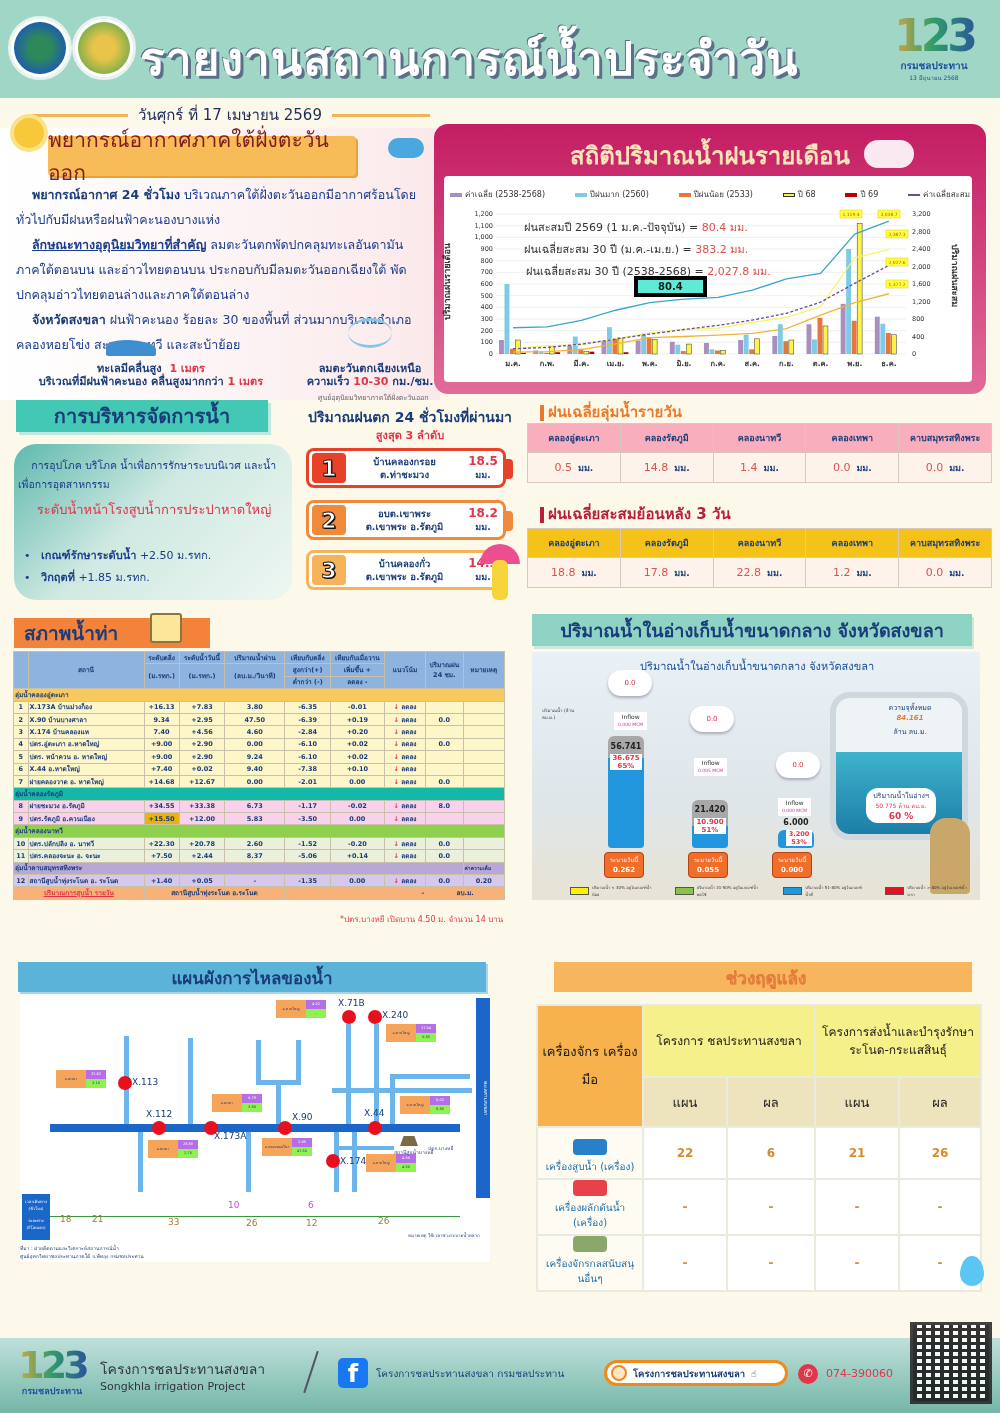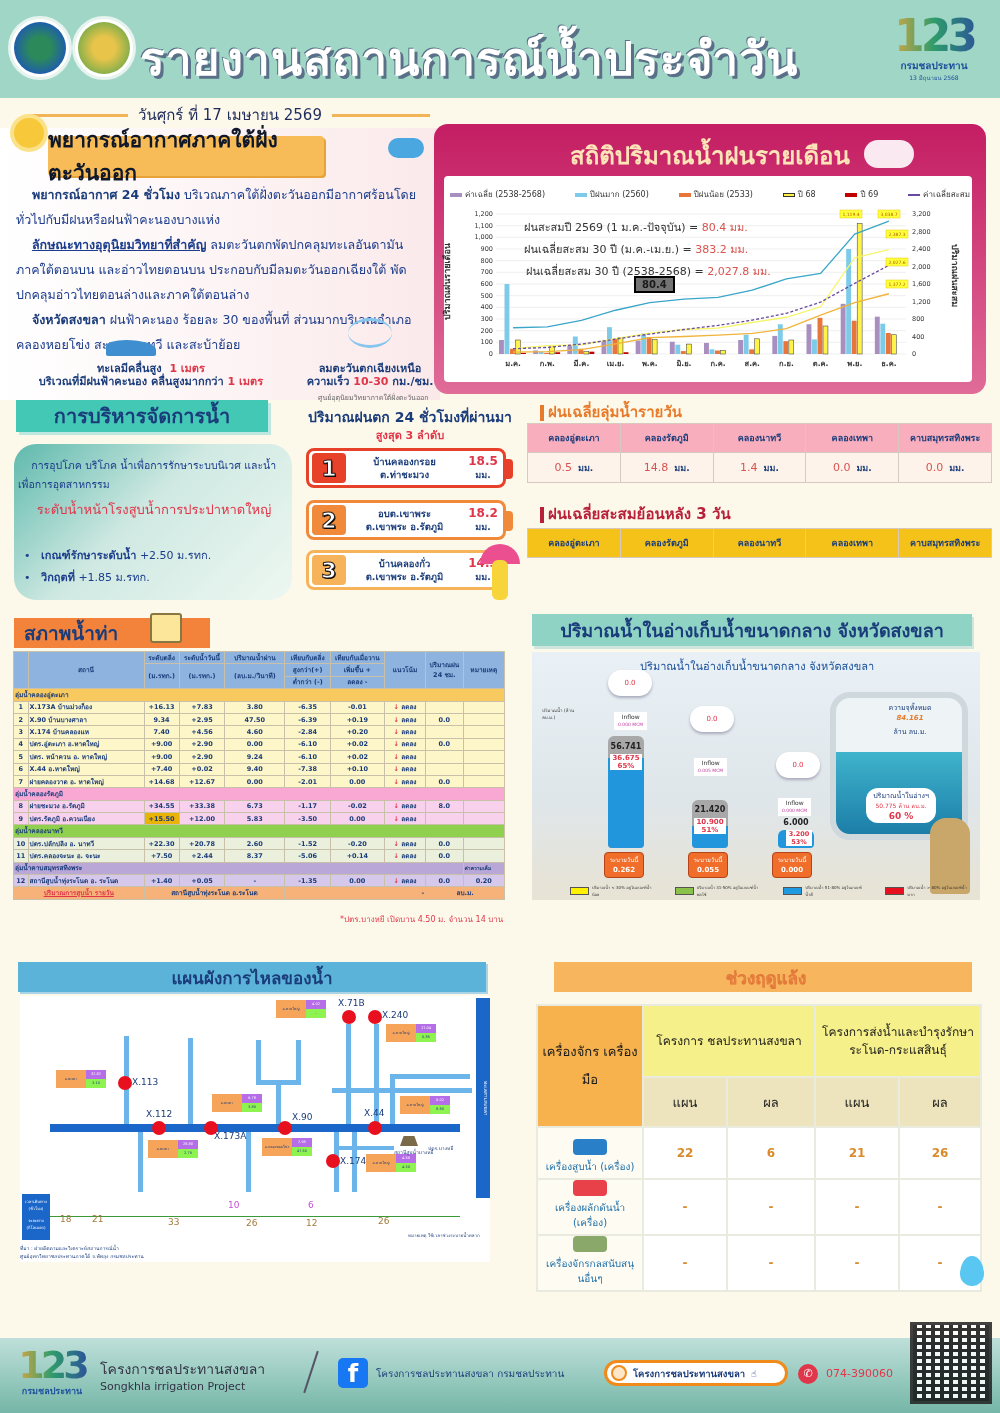--- a/index.html
+++ b/index.html
@@ -10,37 +10,37 @@
 .logo-inner{width:52px;height:52px;border-radius:50%}
 .title{left:140px;top:22px;font-size:46px;font-weight:bold;color:#fff;text-shadow:3px 3px 0 #5a6f88,-1px -1px 0 #5a6f88;letter-spacing:1px;white-space:nowrap}
 .logo123{left:884px;top:14px;width:100px;text-align:center}
 .logo123 .num{font-size:44px;font-weight:bold;letter-spacing:-4px;background:linear-gradient(90deg,#f2a93b,#2f9c6b,#2b4aa0);-webkit-background-clip:text;color:transparent;line-height:44px}
 .logo123 .sub{font-size:10px;color:#1d4f9c;font-weight:bold}
 .logo123 .sub2{font-size:6px;color:#1d4f9c}
 .date-line{left:30px;top:106px;height:18px;width:400px;display:flex;align-items:center;gap:10px}
 .date-line .bar{height:3px;background:#f2b457;flex:1}
 .date-line span{font-size:15px;color:#1f2b5a;white-space:nowrap}
 .weather-panel{left:0;top:128px;width:440px;height:272px;background:linear-gradient(90deg,#fff 0%,#fbe9ea 100%)}
-.w-title{left:48px;top:136px;width:276px;height:40px;background:#f7bc57;border-radius:4px;font-size:21px;font-weight:bold;color:#0f172a;display:flex;align-items:center;justify-content:center;box-shadow:2px 2px 0 #e8a23a}
+.w-title{left:48px;top:136px;width:308px;height:40px;background:#f7bc57;border-radius:4px;font-size:21px;font-weight:normal;color:#7f1d1d;display:flex;align-items:center;justify-content:center;box-shadow:2px 2px 0 #e8a23a}
 .w-text{left:16px;top:182px;width:410px;font-size:12.5px;line-height:25px;color:#1c3d8c}
 .w-text b{color:#1a3c7a}
 .w-text u{font-weight:bold}
 .sea{left:26px;top:362px;width:250px;text-align:center;font-size:11px;font-weight:bold;line-height:13px;color:#1a3c7a}
 .red{color:#e0364a}
 .wind{left:300px;top:362px;width:140px;text-align:center;font-size:11px;font-weight:bold;line-height:13px}
 .src-note{left:318px;top:392px;font-size:7px;color:#666}
 .rain-panel{left:434px;top:124px;width:552px;height:270px;background:#c9206a;border-radius:14px;background:linear-gradient(180deg,#c41d63 0%,#e06c98 100%)}
 .rain-title{left:440px;top:136px;width:540px;text-align:center;font-size:24px;font-weight:bold;color:#fde5b8}
 .chart-box{left:444px;top:176px;width:528px;height:206px;background:#fff;border-radius:4px}
 .legend{left:450px;top:188px;width:520px;display:flex;justify-content:space-between;font-size:8px;color:#333}
 .legend span{display:flex;align-items:center;gap:3px}
 .lg-sw{width:12px;height:4px;display:inline-block}
 .chart-note{font-size:11px;color:#333;white-space:nowrap}
 .chart-note b{color:#d9534f;font-weight:normal}
-.badge80{left:634px;top:276px;background:#737373;color:#1a1a1a;font-size:10px;font-weight:bold;padding:1px 6px;border:2px solid #000000}
+.badge80{left:634px;top:276px;background:#5eead4;color:#1a1a1a;font-size:10px;font-weight:bold;padding:1px 20px;border:4px solid #000000}
 .ylbl-l{left:440px;top:250px;font-size:9px;font-weight:bold;color:#333;transform:rotate(-90deg);transform-origin:left top;white-space:nowrap}
 .ylbl-r{left:962px;top:244px;font-size:9px;font-weight:bold;color:#333;transform:rotate(90deg);transform-origin:left top;white-space:nowrap}
 
 .mgmt-title{left:16px;top:400px;width:252px;height:32px;background:#44c8b6;font-size:20px;font-weight:bold;color:#1a3c7a;display:flex;align-items:center;justify-content:center;box-shadow:3px 3px 0 #bde7df}
 .mgmt-box{left:14px;top:444px;width:278px;height:156px;background:linear-gradient(135deg,#5fb9ad 0%,#cfe9e2 45%,#eef7f2 100%);border-radius:22px}
 .mgmt-text{left:18px;top:456px;width:272px;font-size:10.5px;line-height:19px;color:#1c3d8c}
 .mgmt-red{left:18px;top:497px;width:272px;text-align:center;font-size:13px;color:#e0364a;line-height:25px}
 .mgmt-bul{left:24px;top:545px;font-size:11px;line-height:22px;color:#1c3d8c}
 .top3-title{left:300px;top:406px;width:220px;text-align:center;font-size:14px;font-weight:bold;color:#1a3c7a}
 .top3-sub{left:300px;top:426px;width:220px;text-align:center;font-size:11px;font-weight:bold;color:#e0364a}
@@ -387,20 +387,27 @@
 <div class="abs bas-title2"><span class="bar-mark" style="background:#b8203a"></span><span>ฝนเฉลี่ยสะสมย้อนหลัง 3 วัน</span></div>
 <table class="bas" style="top:528px">
   <tbody>
       <tr class="h">
     <td style="background:#f5c21a">คลองอู่ตะเภา</td>
     <td style="background:#f5c21a">คลองรัตภูมิ</td>
     <td style="background:#f5c21a">คลองนาทวี</td>
     <td style="background:#f5c21a">คลองเทพา</td>
     <td style="background:#f5c21a">คาบสมุทรสทิงพระ</td>
   </tr>
+  <tr>
+    <td><span class="val">18.8</span><span class="u">มม.</span></td>
+    <td><span class="val">17.8</span><span class="u">มม.</span></td>
+    <td><span class="val">22.8</span><span class="u">มม.</span></td>
+    <td><span class="val">1.2</span><span class="u">มม.</span></td>
+    <td><span class="val">0.0</span><span class="u">มม.</span></td>
+  </tr>
 </tbody>
   </table>
 
 <div class="abs tw-title">สภาพน้ำท่า</div>
 <div class="abs dam-icon"></div>
 <table class="tw" id="tw">
   <colgroup>
       <col style="width:14px">
       <col style="width:112px">
       <col style="width:34px">
@@ -519,21 +526,21 @@
         <td style="background: rgb(253, 246, 200);">+14.68</td>
         <td style="background: rgb(253, 246, 200);">+12.67</td>
         <td style="background: rgb(253, 246, 200);">0.00</td>
         <td style="background: rgb(253, 246, 200);">-2.01</td>
         <td style="background: rgb(253, 246, 200);">0.00</td>
         <td style="background: rgb(253, 246, 200);"><span style="color: rgb(224, 54, 74);">↓ </span><span>ลดลง</span></td>
         <td style="background: rgb(253, 246, 200);">0.0</td>
         <td style="background: rgb(253, 246, 200);"></td>
       </tr>
       <tr class="grp">
-        <td colspan="10" style="background: #f9a8d4;">ลุ่มน้ำคลองรัตภูมิ</td>
+        <td colspan="10" style="background: #14b8a6;">ลุ่มน้ำคลองรัตภูมิ</td>
       </tr>
       <tr>
         <td style="background: rgb(248, 210, 236);">8</td>
         <td class="st" style="background: rgb(248, 210, 236);">ฝายชะมวง อ.รัตภูมิ</td>
         <td style="background: rgb(248, 210, 236);">+34.55</td>
         <td style="background: rgb(248, 210, 236);">+33.38</td>
         <td style="background: rgb(248, 210, 236);">6.73</td>
         <td style="background: rgb(248, 210, 236);">-1.17</td>
         <td style="background: rgb(248, 210, 236);">-0.02</td>
         <td style="background: rgb(248, 210, 236);"><span style="color: rgb(224, 54, 74);">↓ </span><span>ลดลง</span></td>

